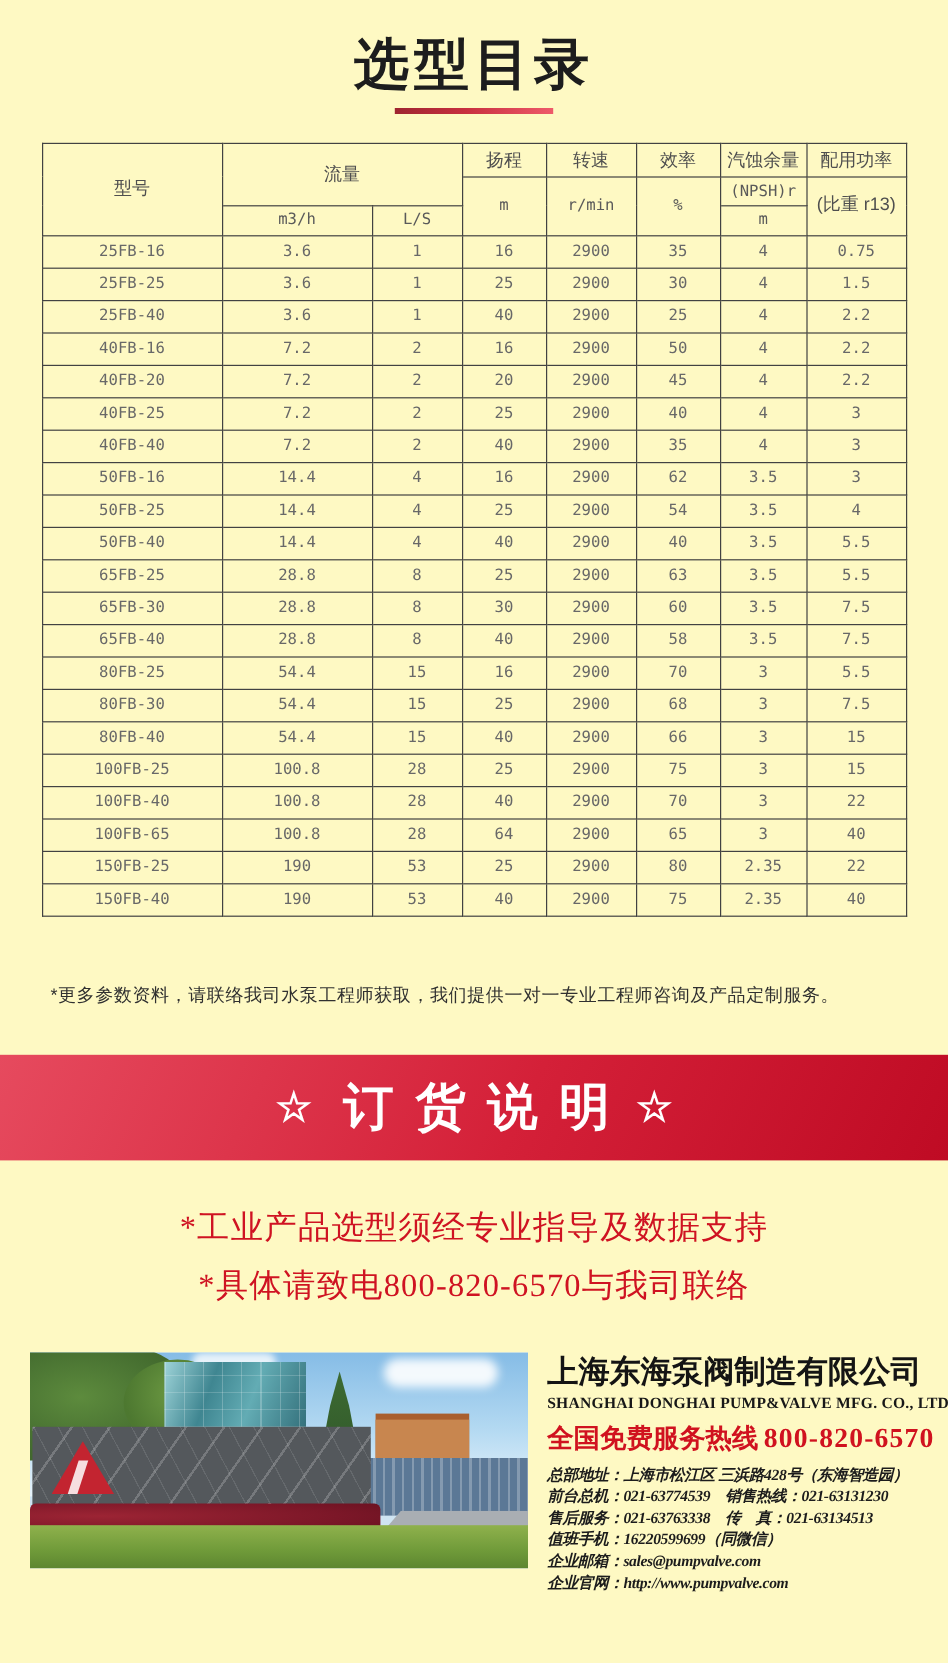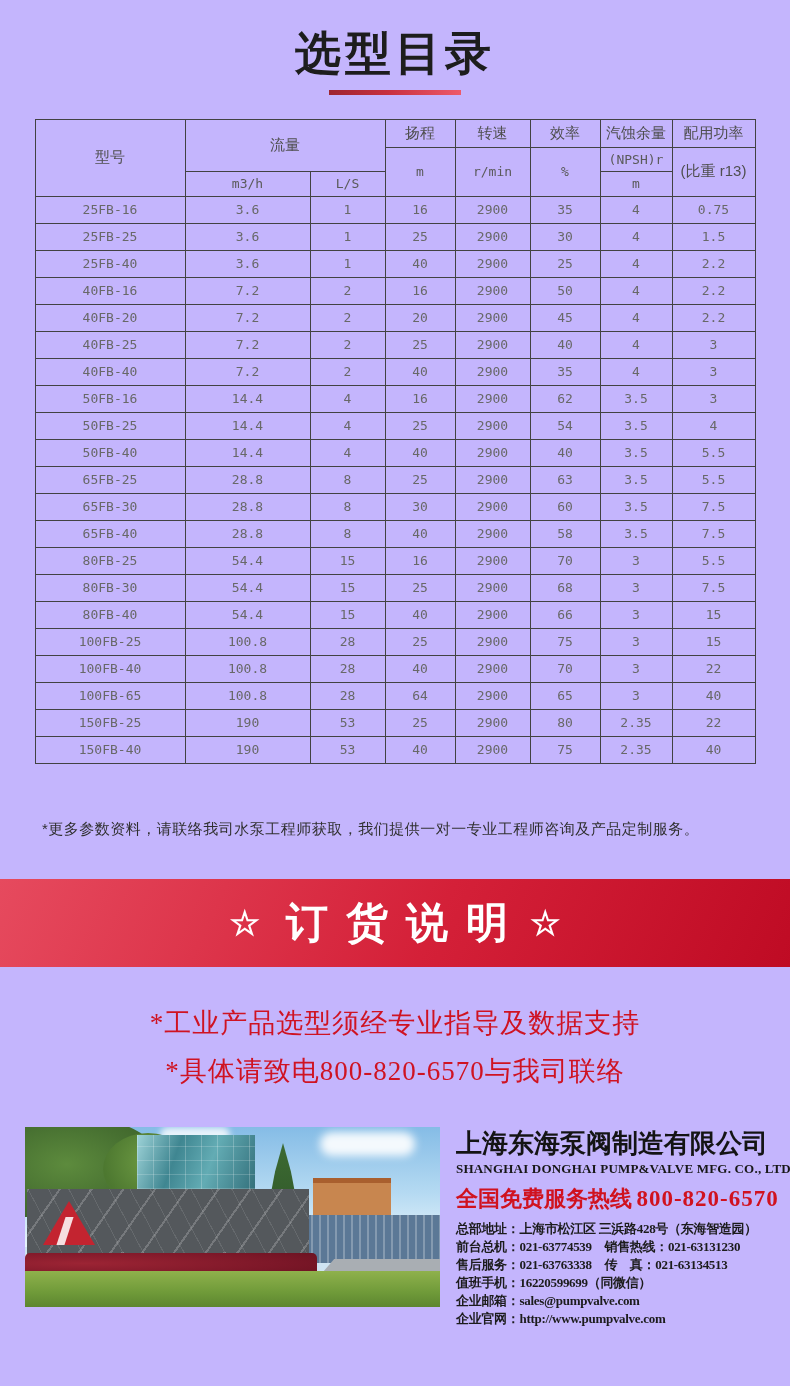--- a/index.html
+++ b/index.html
@@ -1,16 +1,16 @@
 <!DOCTYPE html>
 <html><head>
 <meta charset="utf-8">
 <style>
   html,body{margin:0;padding:0;background:#ffffff;}
-  .page{position:relative;width:790px;height:1386px;background:#c4b5fd;overflow:hidden;
+  .page{position:relative;width:790px;height:1386px;background:#fef9c3;overflow:hidden;
         font-family:"Liberation Sans",sans-serif;}
 
   
   .page-title{margin:28px 0 0;text-align:center;font-size:46px;font-weight:bold;
               color:#1d1d1d;letter-spacing:4px;line-height:1.1;}
   .title-underline{width:132px;height:5px;margin:11px auto 0;
                    background:linear-gradient(90deg,#9e2530 0%,#c8303f 45%,#ee5a6a 100%);}
 
   
   table.sel{width:720px;margin:24px auto 0;border-collapse:collapse;table-layout:fixed;}
@@ -94,21 +94,21 @@
               letter-spacing:0;line-height:1.15;}
   .company-en{margin-top:2px;font-family:"Liberation Serif",serif;font-weight:bold;
               font-size:13px;color:#181818;white-space:nowrap;letter-spacing:0.2px;}
   .hotline{margin-top:7px;white-space:nowrap;}
   .hotline-label{font-family:"Liberation Serif",serif;font-weight:bold;font-size:22px;
                  color:#d0121f;}
   .hotline-number{font-family:"Liberation Serif",serif;font-weight:bold;font-size:23px;
                   color:#d0121f;letter-spacing:1px;}
   .contacts{margin-top:6px;}
   .contact-line{font-family:"Liberation Serif",serif;font-weight:bold;font-size:13px;
-                color:#1c1c1c;line-height:18px;white-space:nowrap;letter-spacing:-0.3px;}
+                color:#1c1c1c;line-height:18px;white-space:nowrap;letter-spacing:-0.3px;font-style:italic;}
 </style>
 </head>
 <body>
 
 <div class="page">
 
   <h1 class="page-title">选型目录</h1>
   <div class="title-underline"></div>
 
   <table class="sel">

